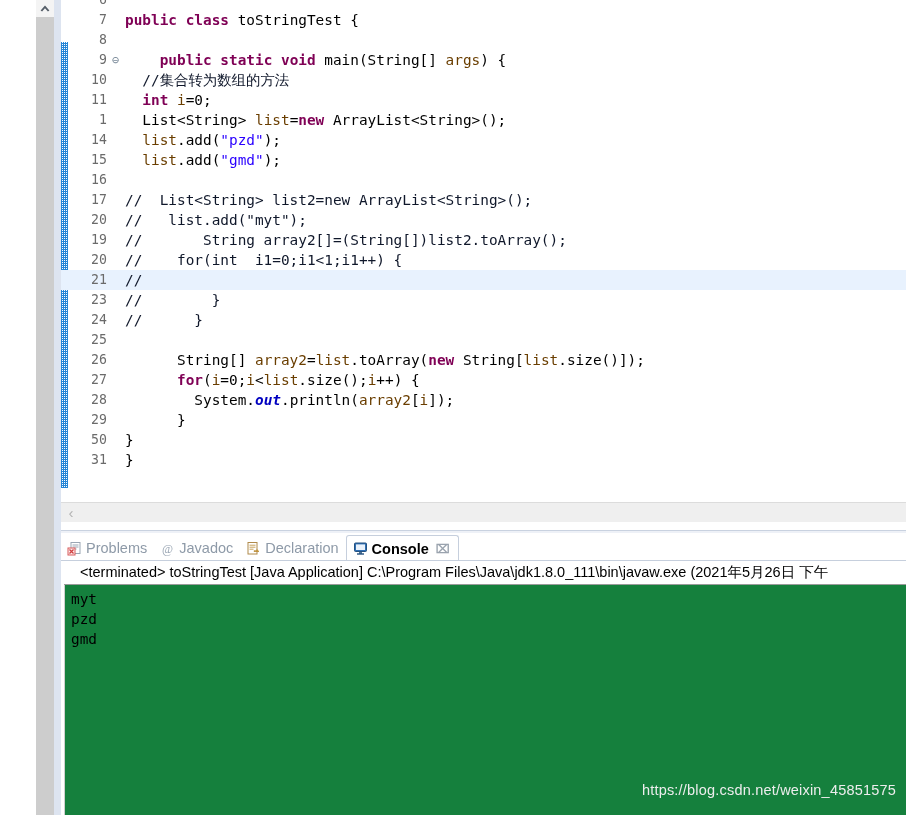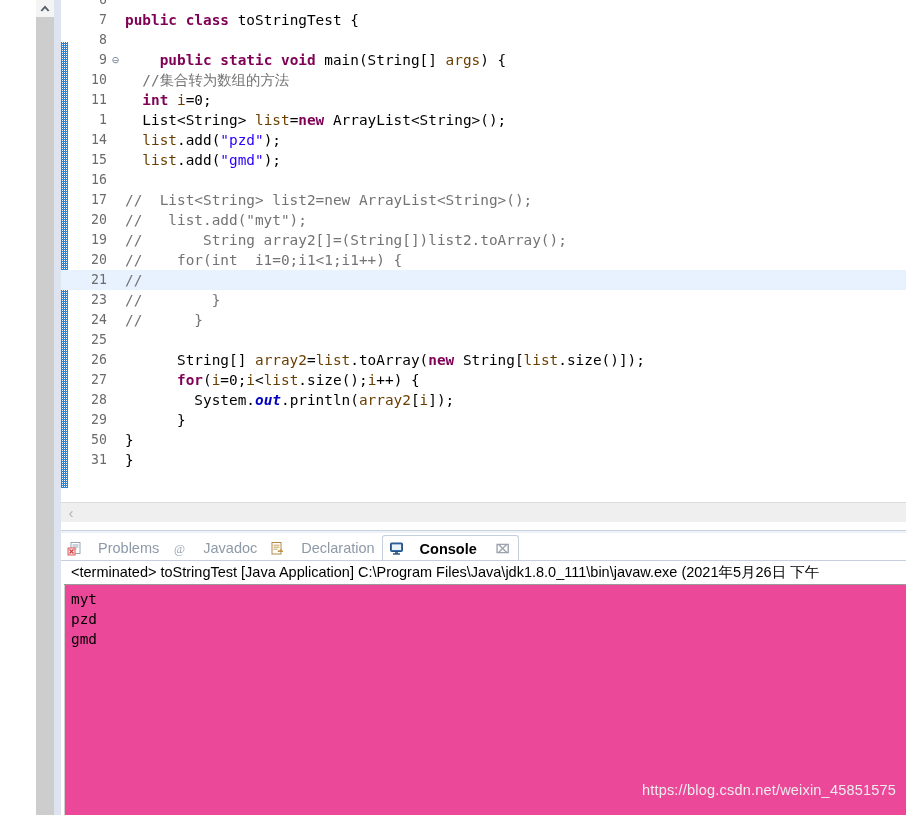--- a/index.html
+++ b/index.html
@@ -63,21 +63,21 @@
     color: #6b6b6b; font-size: 13.2px;
     font-family: "DejaVu Sans Mono", "Liberation Mono", monospace;
     user-select: none;
   }
   .fold { flex: 0 0 13px; text-align: center; color: #7a8a99; font-size: 12px; }
   .ctext { flex: 1 1 auto; padding-left: 3px; color: #000000; }
 
   
   .kw   { color: #7f0055; font-weight: bold; }
   .str  { color: #2a00ff; }
-  .cmt  { color: #737373; }
+  .cmt  { color: #0f172a; }
   .var  { color: #6a3e00; }
   .fld  { color: #0000c0; font-weight: bold; font-style: italic; }
 
   
   .h-scroll {
     position: absolute; left: 0; bottom: 0; right: 0; height: 20px;
     background: #efefef; border-top: 1px solid #dcdcdc;
     display: flex; align-items: center;
   }
   .h-left-arrow { width: 20px; text-align: center; color: #b3b3b3; font-size: 15px; line-height: 1; }
@@ -91,50 +91,50 @@
   .panel-top-rule {
     position: absolute; left: 0; top: 0; right: 0; height: 3px;
     background: #eef1f7; border-top: 1px solid #c9d2e0;
   }
   .tabbar {
     position: absolute; left: 0; top: 3px; right: 0; height: 28px;
     background: #ffffff;
     display: flex; align-items: flex-end;
   }
   .tab {
-    display: flex; align-items: center; gap: 16px;
+    display: flex; align-items: center; gap: 4px;
     height: 26px; padding: 0 7px 0 6px;
     font-size: 14.5px; color: #8e9aa8;
     cursor: default;
   }
   .tab.active {
     color: #000; font-weight: bold;
     background: #ffffff;
     border: 1px solid #c6cfdd; border-bottom: none;
     border-radius: 3px 3px 0 0;
     padding-right: 8px;
     justify-content: center;
   }
   .tab-close { color: #9aa3ae; font-size: 12px; margin-left: 3px; }
   .tab-icon { display: inline-block; width: 15px; height: 15px; position: relative; }
 
   .console-underline {
     position: absolute; left: 0; top: 30px; right: 0; height: 1px; background: #c6cfdd;
   }
   .console-head {
-    position: absolute; left: 5px; top: 31px; right: 0; height: 22px;
+    position: absolute; left: 14px; top: 31px; right: 0; height: 22px;
     font-size: 14.5px; color: #000; white-space: nowrap; overflow: hidden;
     display: flex; align-items: center; padding-left: 5px;
   }
   .console-head-rule {
     position: absolute; left: 3px; top: 54px; right: 0; height: 1px; background: #9a9a9a;
   }
   .console-body {
     position: absolute; left: 3px; top: 55px; right: 0; bottom: 0;
-    background: #ec4899;
+    background: #15803d;
     border-left: 1px solid #cfcfcf;
     padding: 4px 0 0 6px;
     font-family: "DejaVu Sans Mono", "Liberation Mono", monospace;
     font-size: 14.4px; line-height: 20px; color: #000;
   }
   .console-line { white-space: pre; }
 
   .watermark {
     position: absolute; right: 10px; bottom: 17px;
     font-size: 14.5px; color: #ededed; letter-spacing: .2px;

